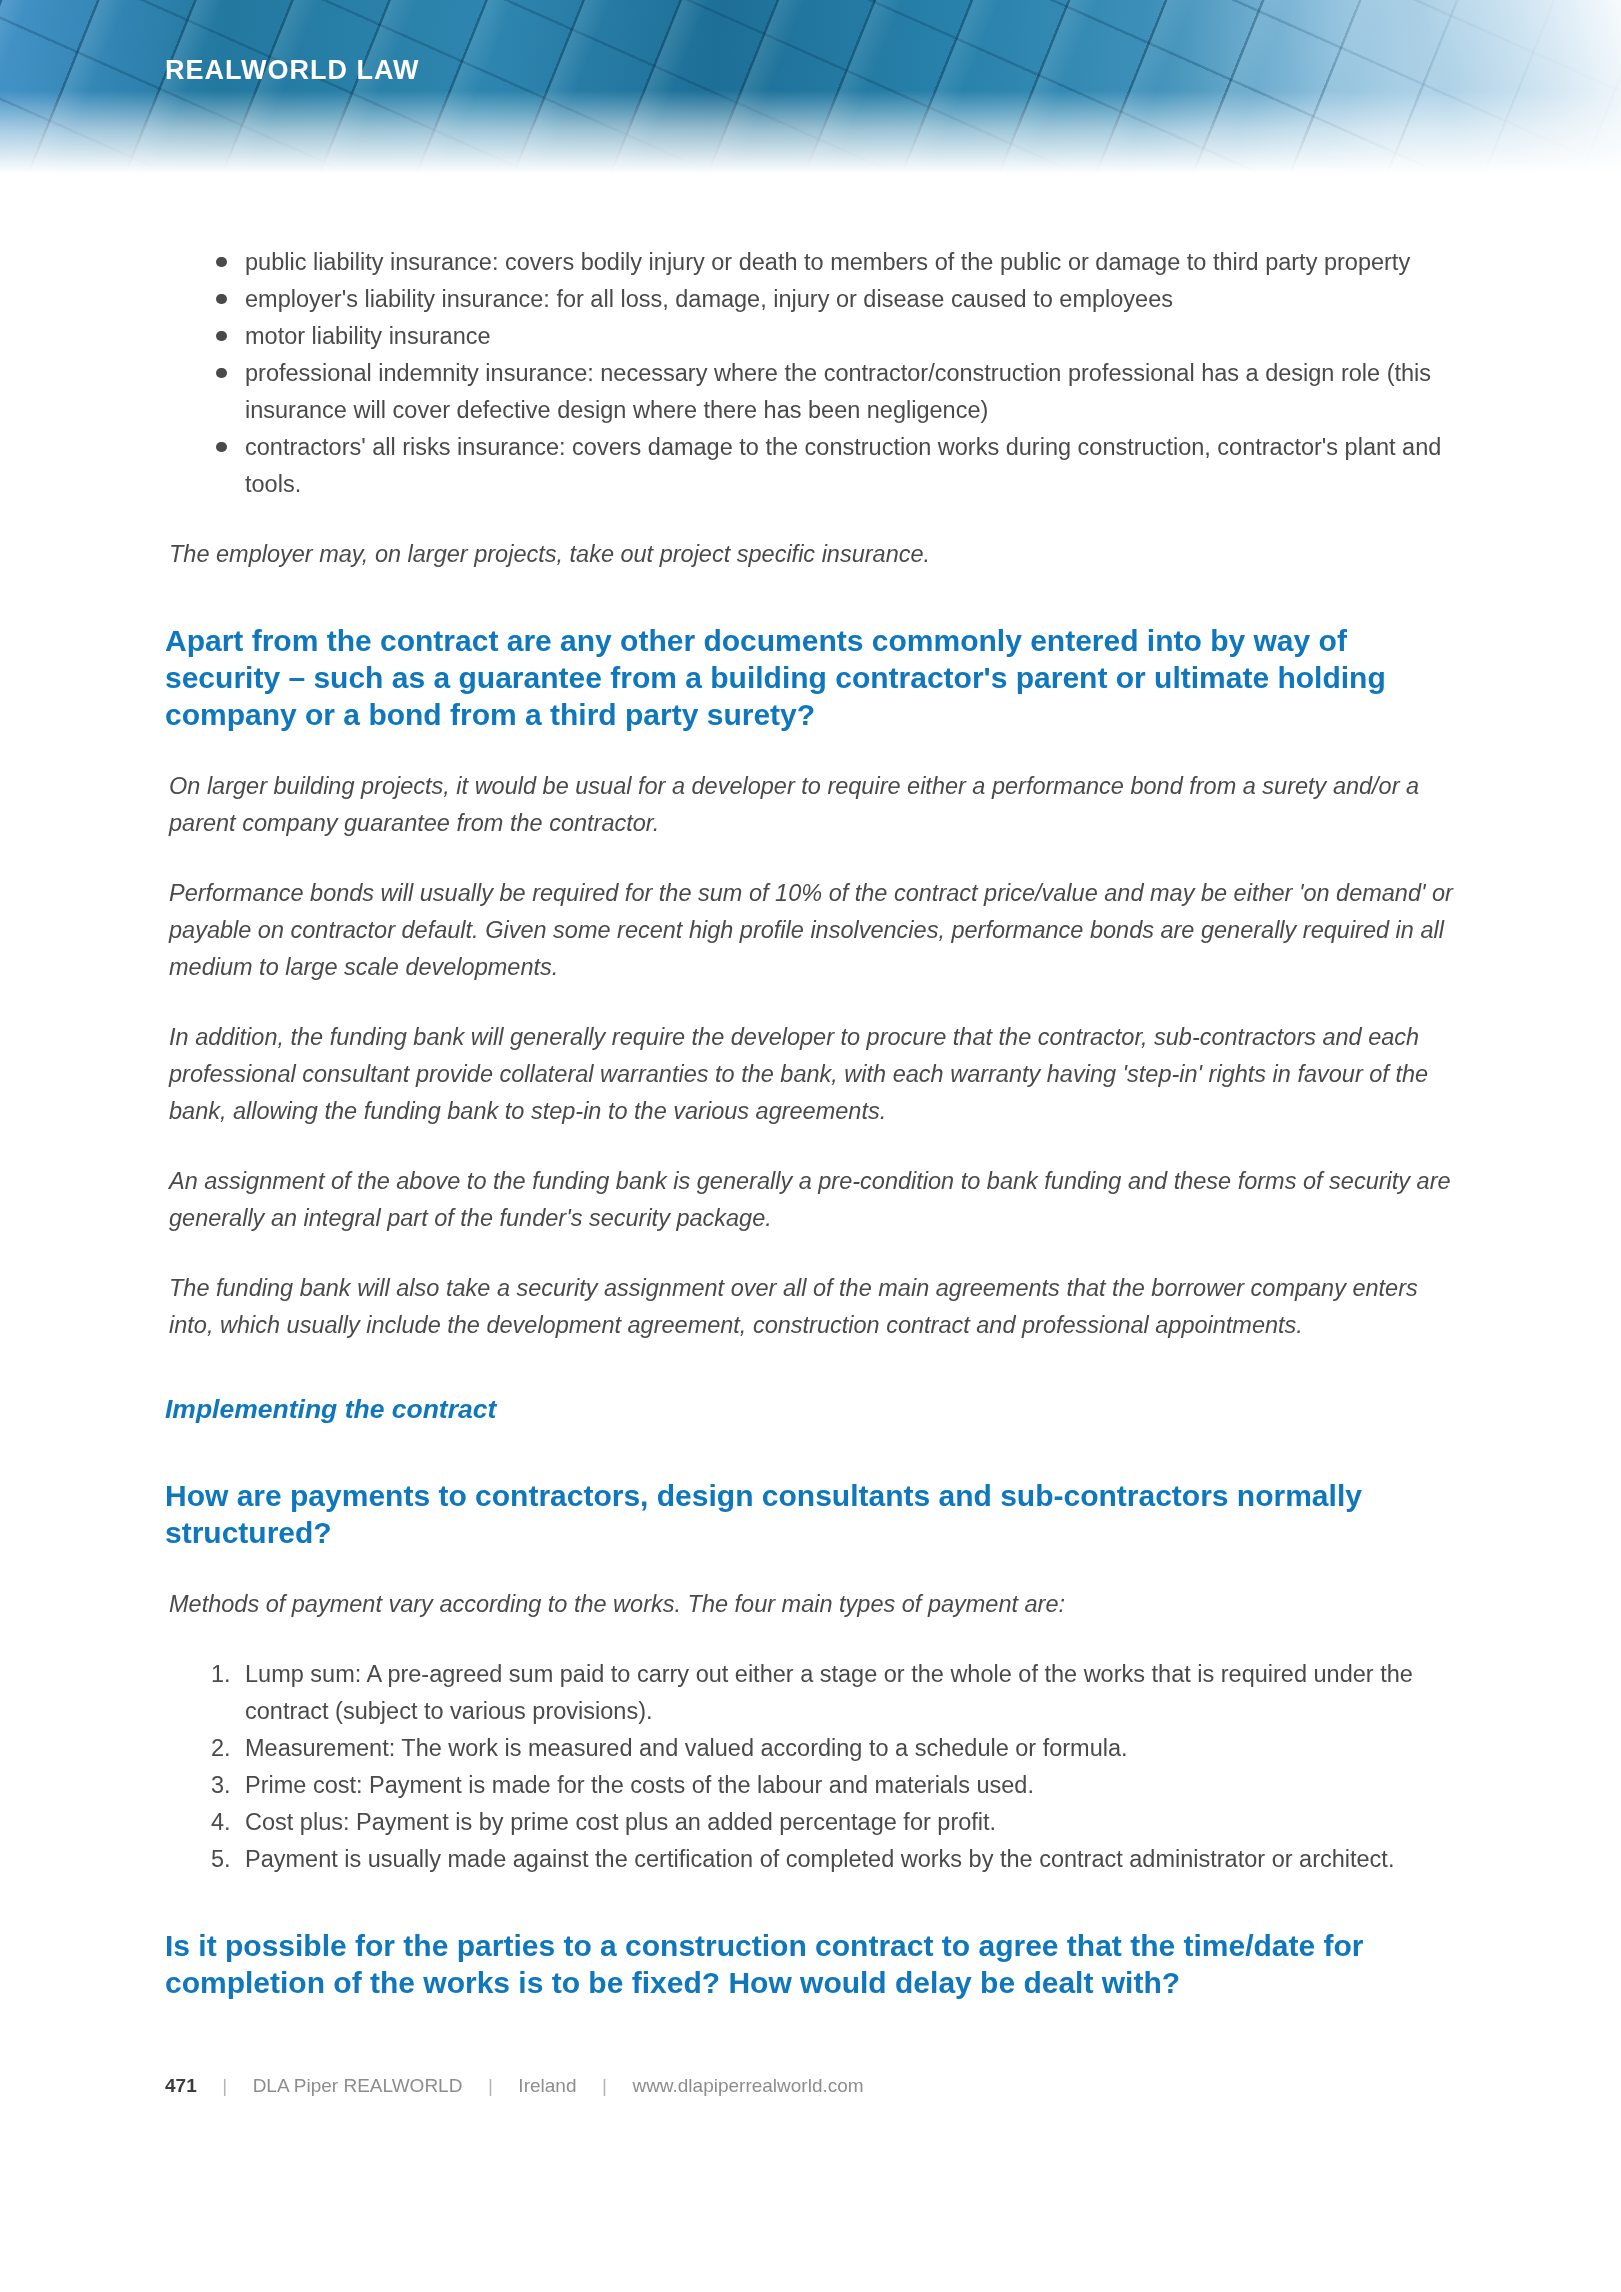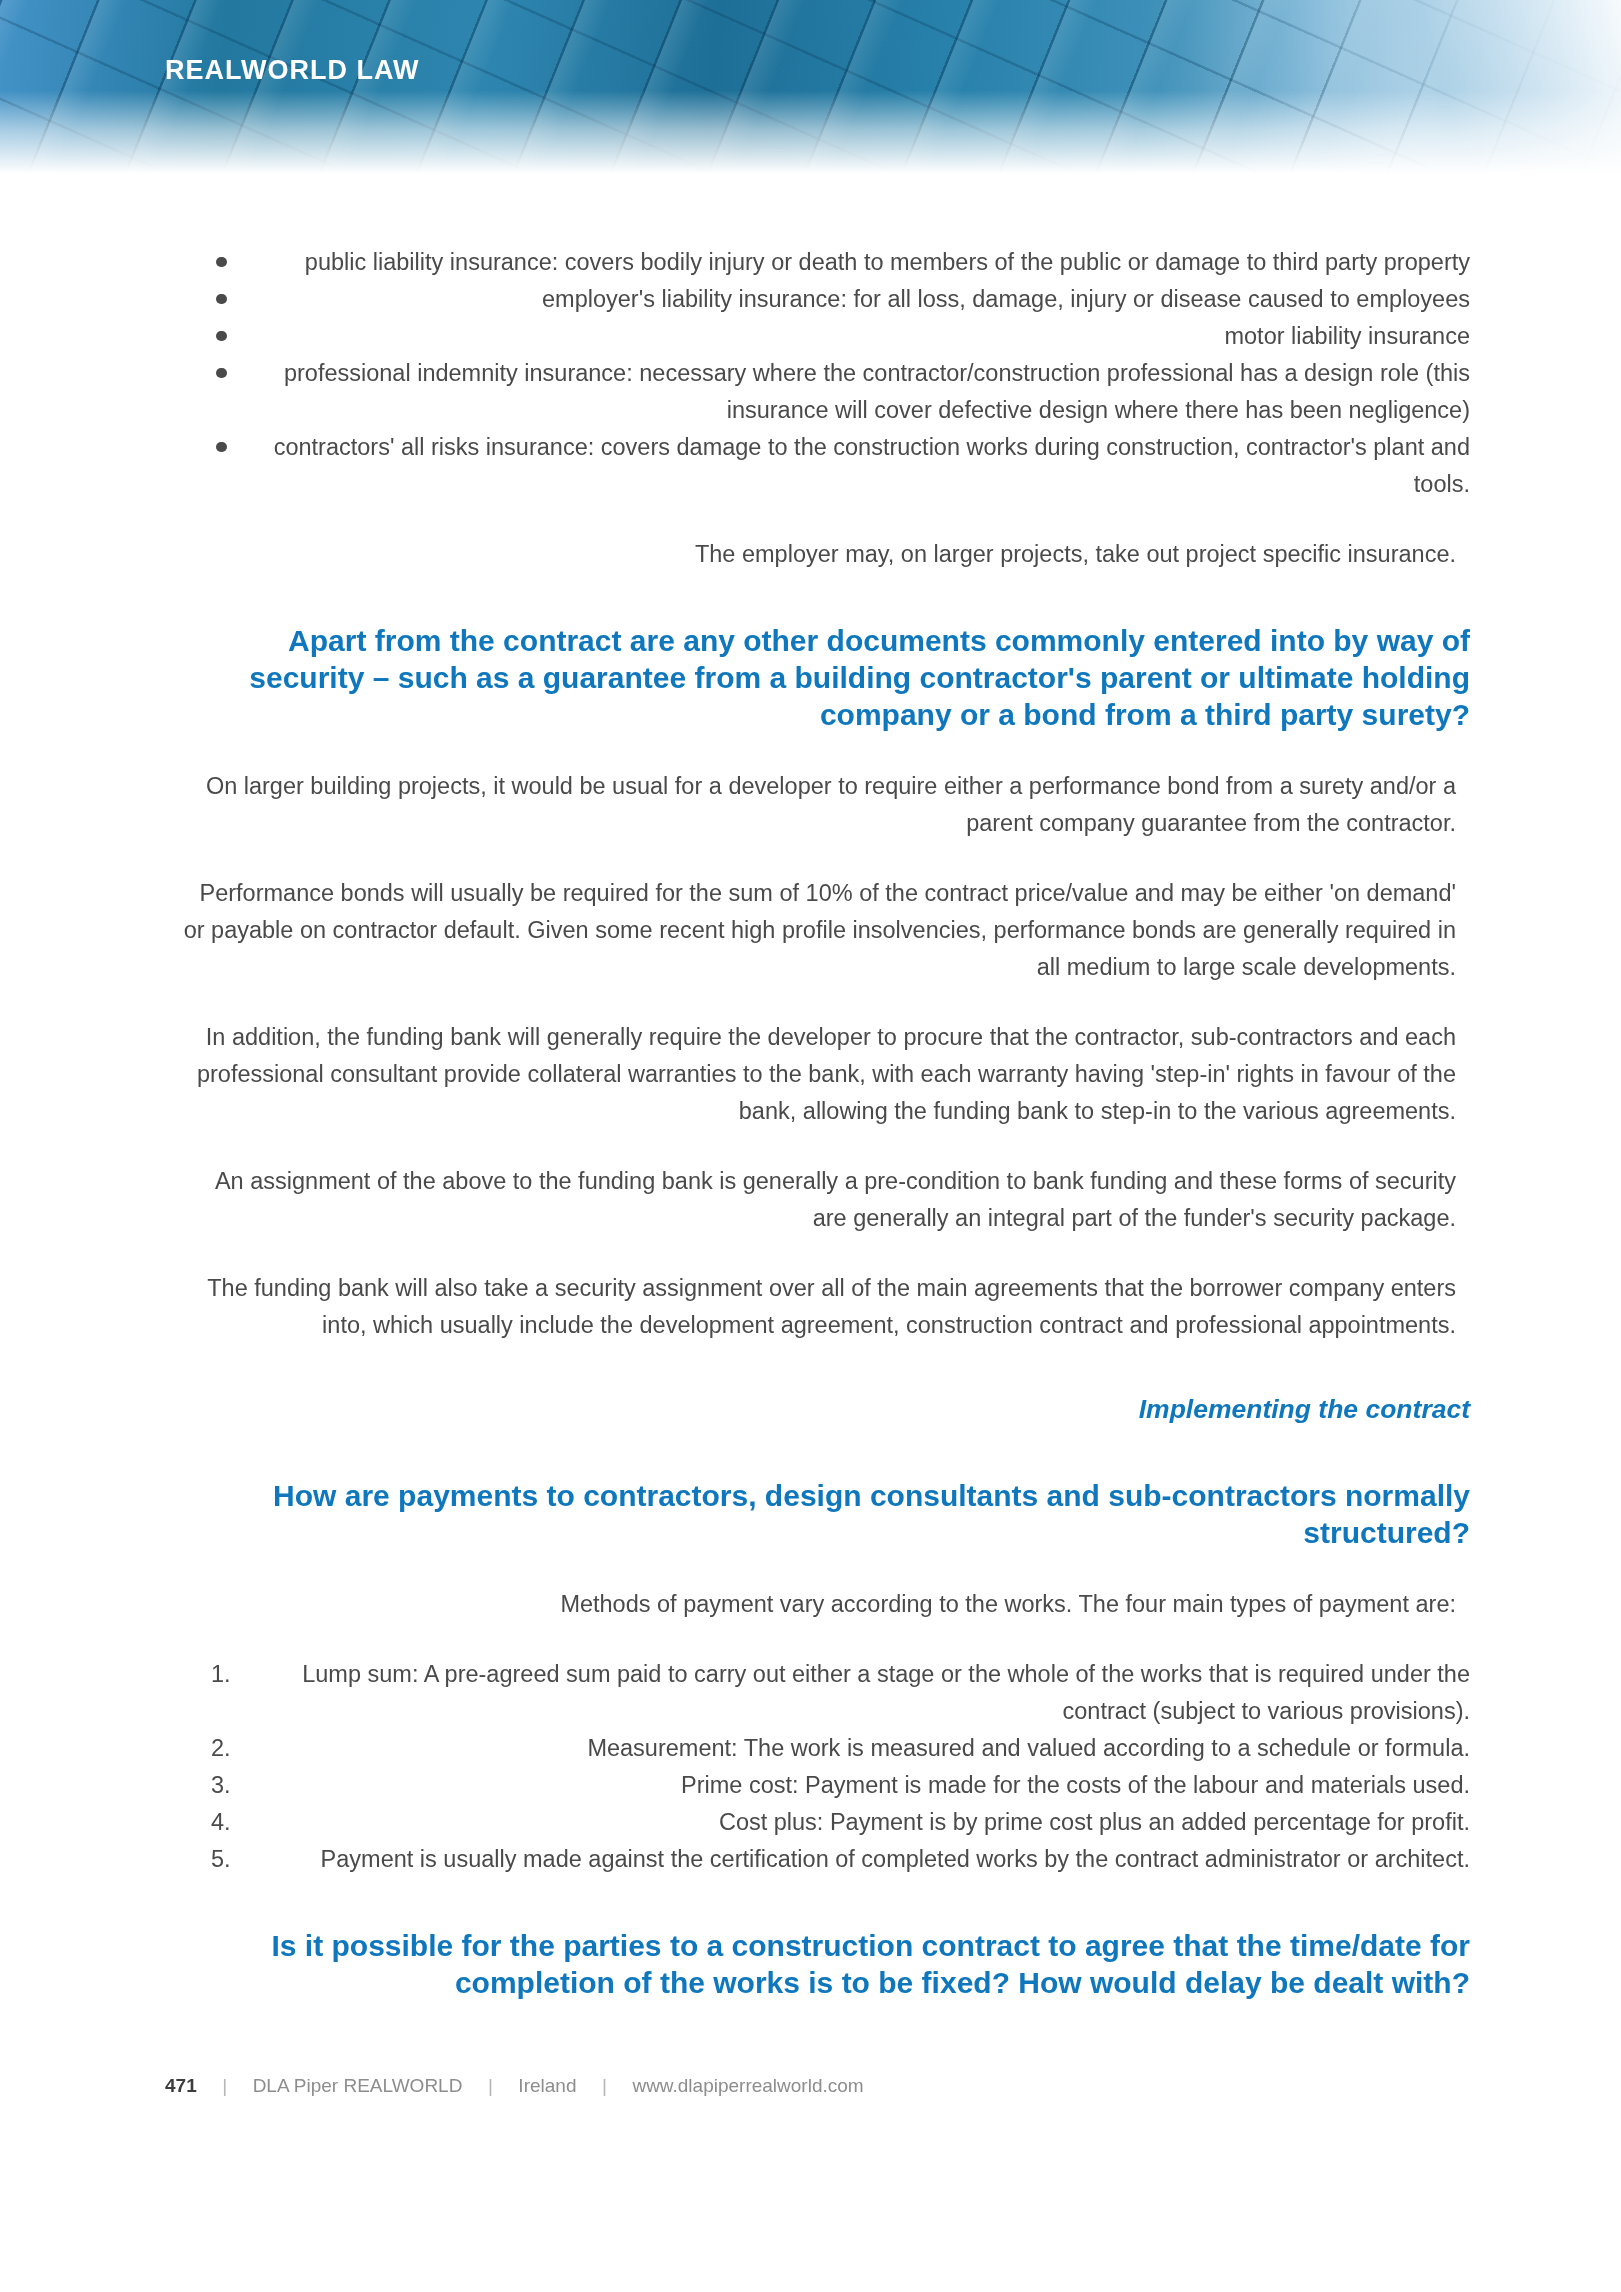--- a/index.html
+++ b/index.html
@@ -28,23 +28,23 @@
       repeating-linear-gradient(24deg, rgba(10,60,95,0.30) 0px, rgba(10,60,95,0.30) 2px, rgba(255,255,255,0) 2.9px, rgba(255,255,255,0) 74px),
       linear-gradient(96deg, #4493c8 0%, #22789f 14%, #2e86b0 30%, #1e6f97 44%, #2781ab 58%, #3c8fb8 70%, #7ab3d2 80%, #b7d5e6 88%, #9fc6dc 100%);
   }
   .banner-title{
     position:absolute;left:165px;top:55px;margin:0;
     font-size:27px;font-weight:bold;letter-spacing:1px;color:#ffffff;
   }
   
   .content{
     width:1470px;padding-left:165px;
-    font-size:23.5px;line-height:37px;text-align:right;
+    font-size:23.5px;line-height:37px;
   }
-  .content p{margin:33px 14px 0;}
+  .content p{margin:33px 4px 0;font-style:italic;}
   ul.bullets{list-style:none;margin:63px 0 0;padding:0;}
   ul.bullets li{position:relative;padding-left:80px;}
   ul.bullets li::before{
     content:"";position:absolute;left:51px;top:12.7px;
     width:10.8px;height:10.8px;border-radius:50%;background:#4a4a4a;
   }
   ol.numbered{list-style:none;margin:33px 0 0;padding:0;counter-reset:pay;}
   ol.numbered li{position:relative;padding-left:80px;counter-increment:pay;}
   ol.numbered li::before{
     content:counter(pay) ".";

